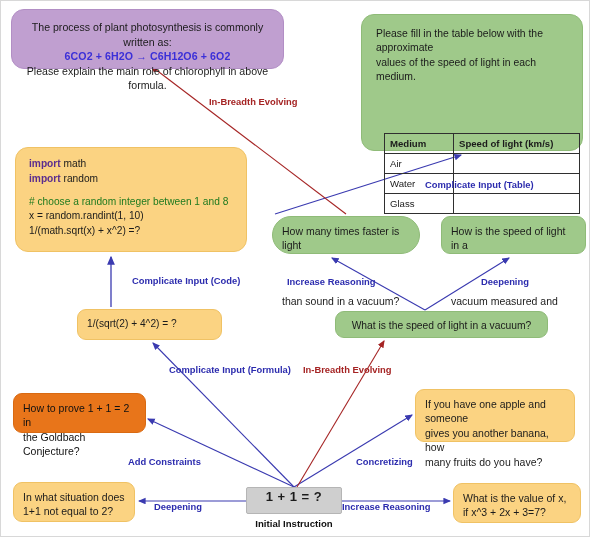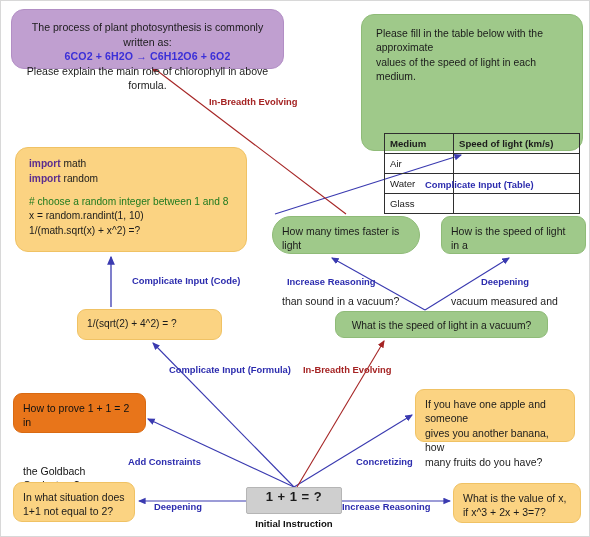--- a/index.html
+++ b/index.html
@@ -77,21 +77,21 @@
     font-family: "Liberation Sans", sans-serif;
     font-size: 10.2px; line-height: 1.45;
     justify-content: flex-start;
     padding-top: 9px; padding-left: 13px;
   }
   #node-code .kw { color: #5b2d8e; font-weight: bold; }
   #node-code .cm { color: #1f7a1f; }
   #node-code .blank { height: 8px; }
 
   #node-formula { left: 76px; top: 308px; width: 145px; height: 31px; font-size: 10.2px; }
-  #node-goldbach { left: 12px; top: 392px; width: 133px; height: 40px; gap: 34px; }
+  #node-goldbach { left: 12px; top: 392px; width: 133px; height: 40px; }
   #node-situation { left: 12px; top: 481px; width: 122px; height: 40px; }
   #node-fruits { left: 414px; top: 388px; width: 160px; height: 53px; }
   #node-valuex { left: 452px; top: 482px; width: 128px; height: 40px; }
 
   #node-faster  { left: 271px; top: 215px; width: 148px; height: 38px; border-radius: 19px; }
   #node-defined { left: 440px; top: 215px; width: 145px; height: 38px; }
   #node-vacuum  { left: 334px; top: 310px; width: 213px; height: 27px;
                   text-align: center; font-size: 10.3px; }
 
   #node-root {

